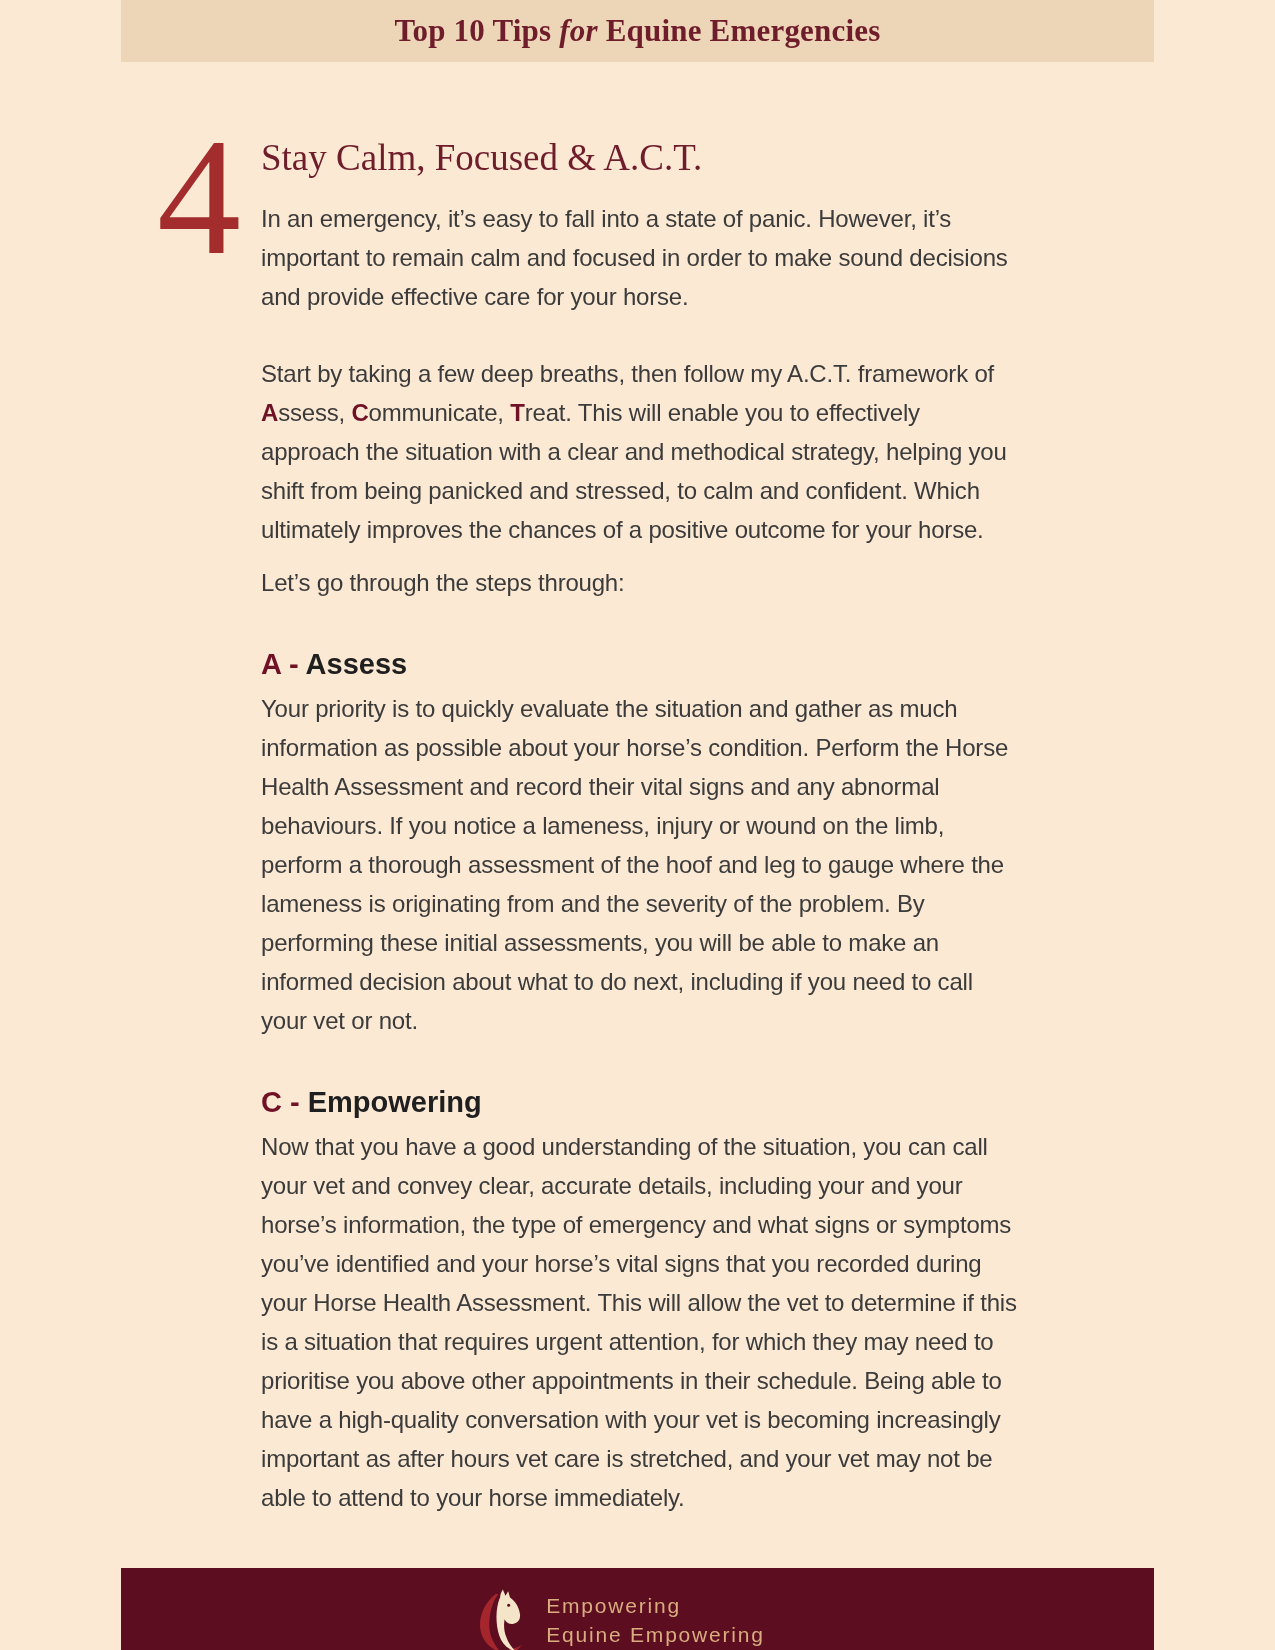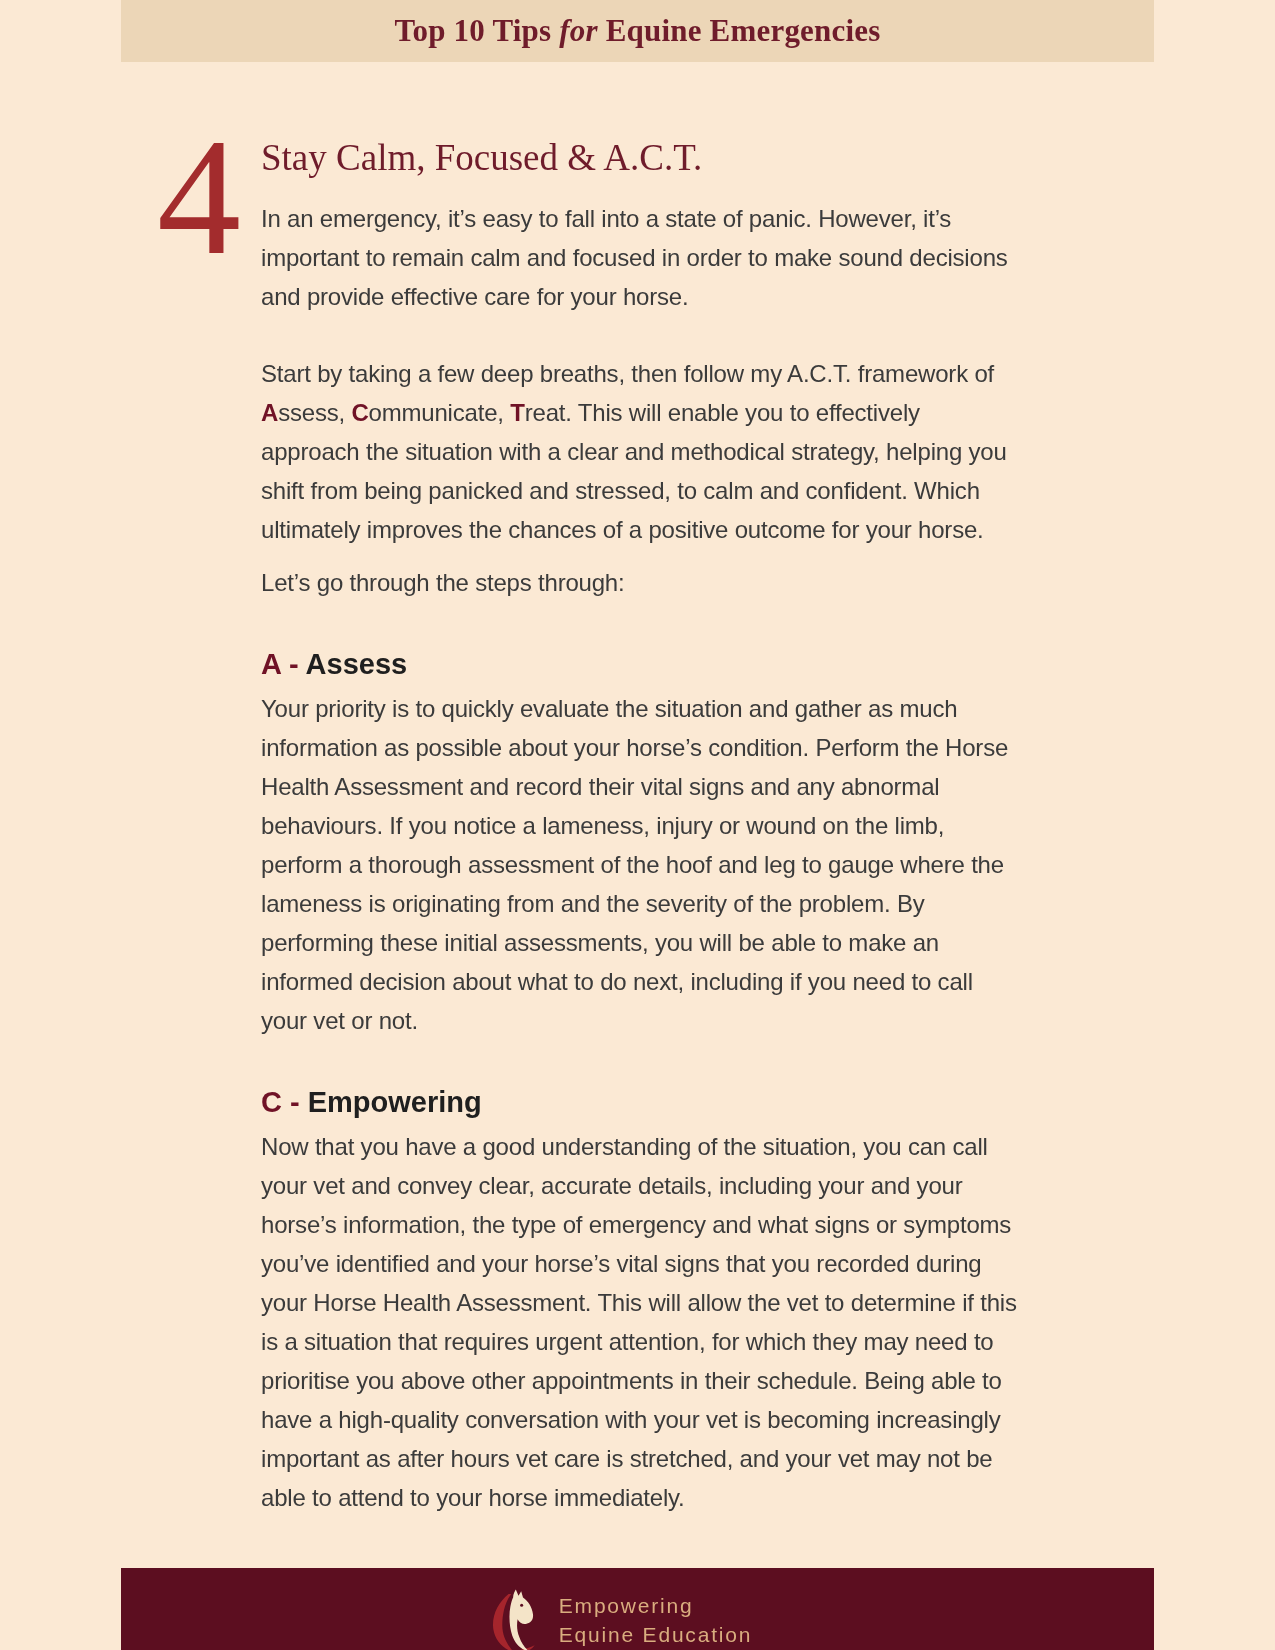--- a/index.html
+++ b/index.html
@@ -143,18 +143,18 @@
         <path style="fill:var(--logo-red,#a5252c)" d="M24,6 C12,16 5,30 7,45 C9,58 18,67 30,71 C22,62 17,52 17,41 C17,28 20,15 27,6 Z"></path>
 
         <path style="fill:var(--logo-red,#a5252c)" d="M28,70 C37,73 47,71 53,63 C46,67 37,68 28,70 Z"></path>
 
         <path style="fill:var(--logo-cream,#f4e4c8)" d="M29,10 C29,6 31,3 32,1 L35,8 L38,3 L40,10 C46,14 50,21 51,28 C52,34 49,38 44,39 C40,40 36,38 34,34 C33,40 33,47 36,54 C38,60 42,66 47,70 C38,68 31,61 28,52 C25,43 24,30 26,20 C27,15 28,12 29,10 Z"></path>
 
         <circle style="fill:var(--footer-bg,#5c0e20)" cx="38.5" cy="18.5" r="1.7"></circle>
       </svg>
       <div class="brand">
         <div>Empowering</div>
-        <div>Equine Education</div>
+        <div>Equine Empowering</div>
       </div>
     </div>
   </footer>
 
 </div>
 
 </body></html>

